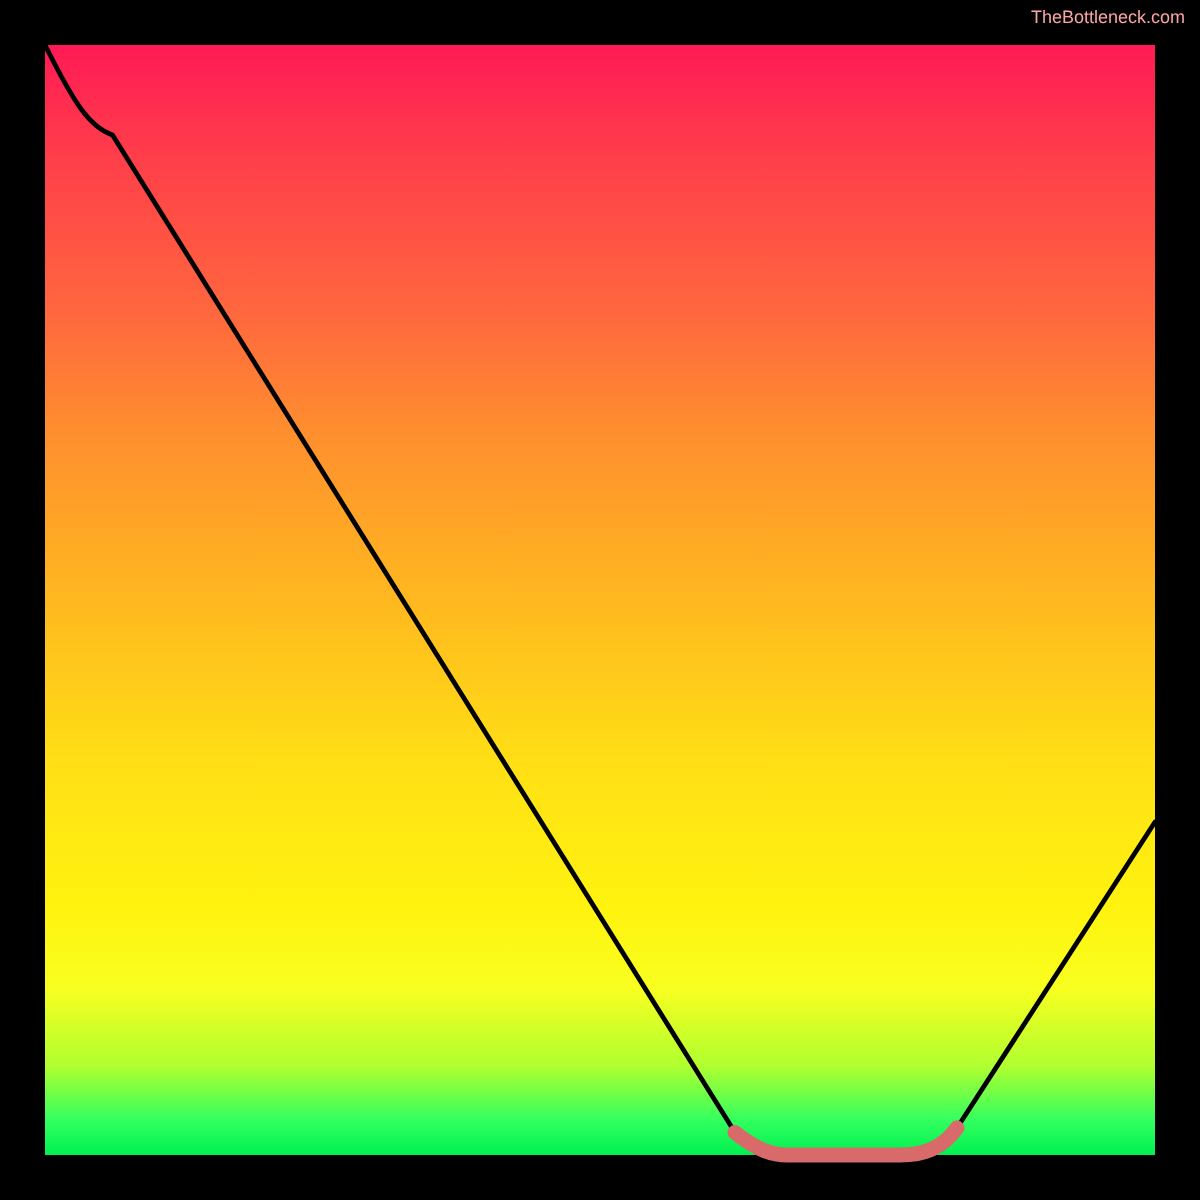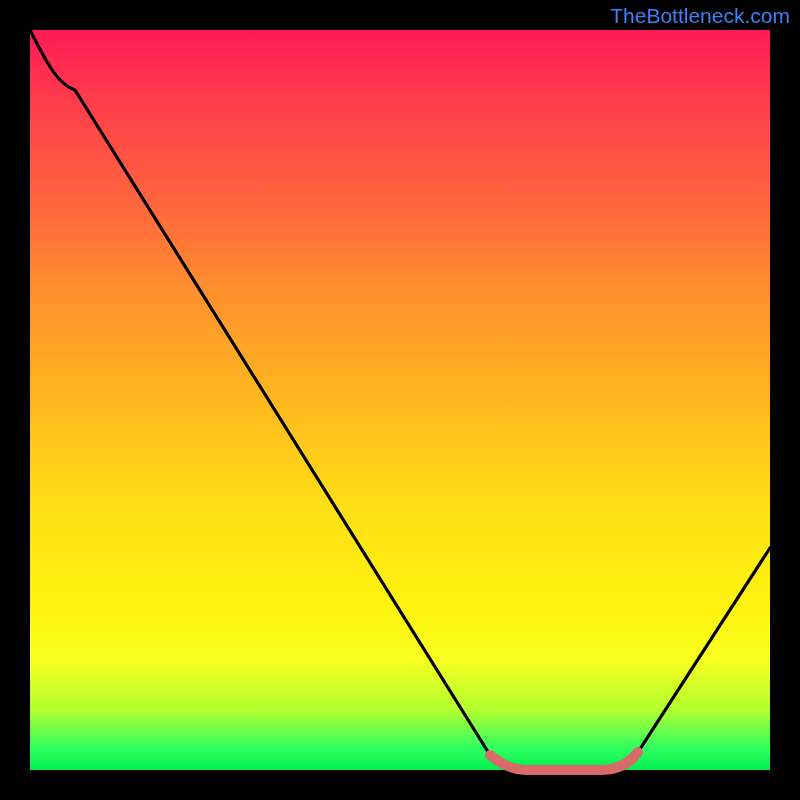--- a/index.html
+++ b/index.html
@@ -11,22 +11,22 @@
   .container {
     width: 800px;
     height: 800px;
     position: relative;
     background: #000000;
   }
   .watermark {
     position: absolute;
     top: 4px;
     right: 10px;
-    color: #3b82f6;
-    font-size: 21px;
+    color: #fca5a5;
+    font-size: 12px;
     font-weight: normal;
     z-index: 10;
   }
   .plot-area {
     position: absolute;
     left: 30px;
     top: 30px;
     width: 740px;
     height: 740px;
     background: linear-gradient(to bottom,

